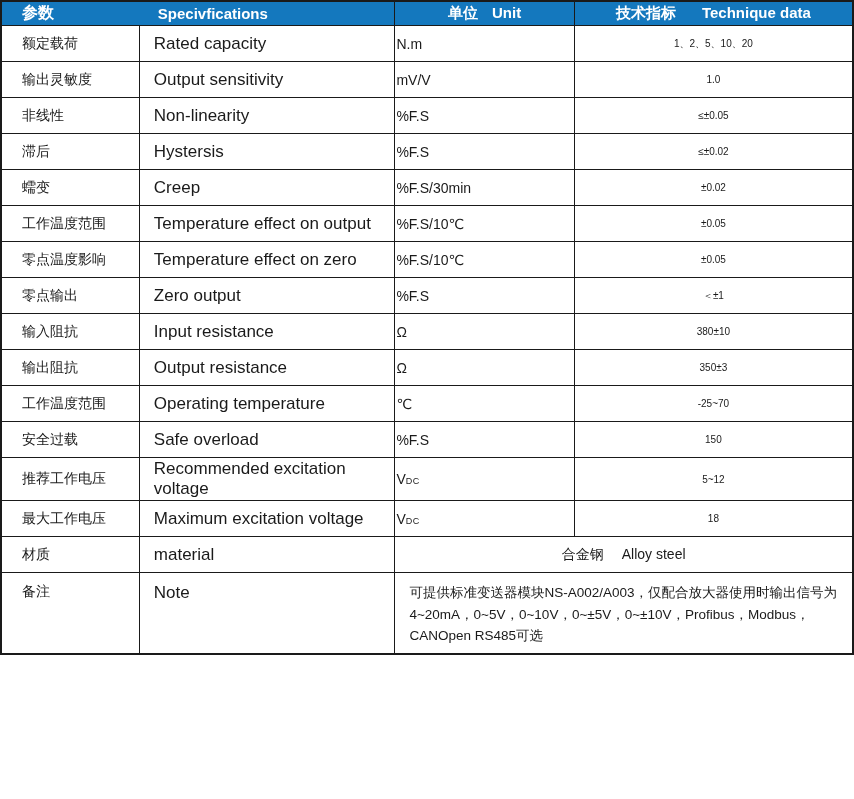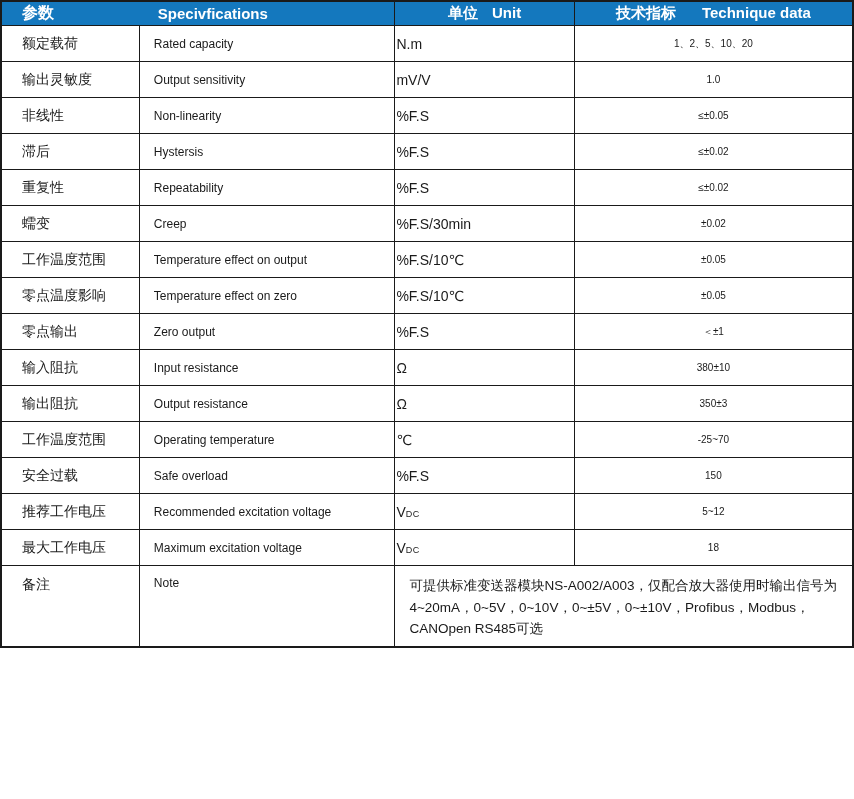--- a/index.html
+++ b/index.html
@@ -69,21 +69,21 @@
   tbody tr.note { height: 73px; }
   td.c-param {
     text-align: left;
     padding-left: 20px;
     font-size: 14px;
     margin-left: 28px;
   }
   td.c-spec {
     text-align: left;
     padding-left: 14px;
-    font-size: 12px;
+    font-size: 17px;
   }
   td.c-unit {
     font-size: 14px;
   }
   .unit-sub { font-size: 9px; letter-spacing: 0.5px; }
   td.c-value {
     text-align: center;
     font-size: 10px;
   }
   td.c-merged {
@@ -141,26 +141,20 @@
           <td class="c-unit"><span>%F.S</span><span class="unit-sub"></span></td>
           <td class="c-value">≤±0.05</td>
         </tr>
         <tr>
           <td class="c-param">滞后</td>
           <td class="c-spec">Hystersis</td>
           <td class="c-unit"><span>%F.S</span><span class="unit-sub"></span></td>
           <td class="c-value">≤±0.02</td>
         </tr>
         <tr>
-          <td class="c-param">重复性</td>
-          <td class="c-spec">Repeatability</td>
-          <td class="c-unit"><span>%F.S</span><span class="unit-sub"></span></td>
-          <td class="c-value">≤±0.02</td>
-        </tr>
-        <tr>
           <td class="c-param">蠕变</td>
           <td class="c-spec">Creep</td>
           <td class="c-unit"><span>%F.S/30min</span><span class="unit-sub"></span></td>
           <td class="c-value">±0.02</td>
         </tr>
         <tr>
           <td class="c-param">工作温度范围</td>
           <td class="c-spec">Temperature effect on output</td>
           <td class="c-unit"><span>%F.S/10℃</span><span class="unit-sub"></span></td>
           <td class="c-value">±0.05</td>
@@ -205,20 +199,25 @@
           <td class="c-param">推荐工作电压</td>
           <td class="c-spec">Recommended excitation voltage</td>
           <td class="c-unit"><span>V</span><span class="unit-sub">DC</span></td>
           <td class="c-value">5~12</td>
         </tr>
         <tr>
           <td class="c-param">最大工作电压</td>
           <td class="c-spec">Maximum excitation voltage</td>
           <td class="c-unit"><span>V</span><span class="unit-sub">DC</span></td>
           <td class="c-value">18</td>
+        </tr>
+        <tr>
+          <td class="c-param">材质</td>
+          <td class="c-spec">material</td>
+          <td class="c-merged" colspan="2">合金钢　 Alloy steel</td>
         </tr>
         <tr class="note">
           <td class="c-param">备注</td>
           <td class="c-spec">Note</td>
           <td class="c-merged" colspan="2">可提供标准变送器模块NS-A002/A003，仅配合放大器使用时输出信号为
 4~20mA，0~5V，0~10V，0~±5V，0~±10V，Profibus，Modbus，
 CANOpen  RS485可选</td>
         </tr>
       </tbody>
   </table>

